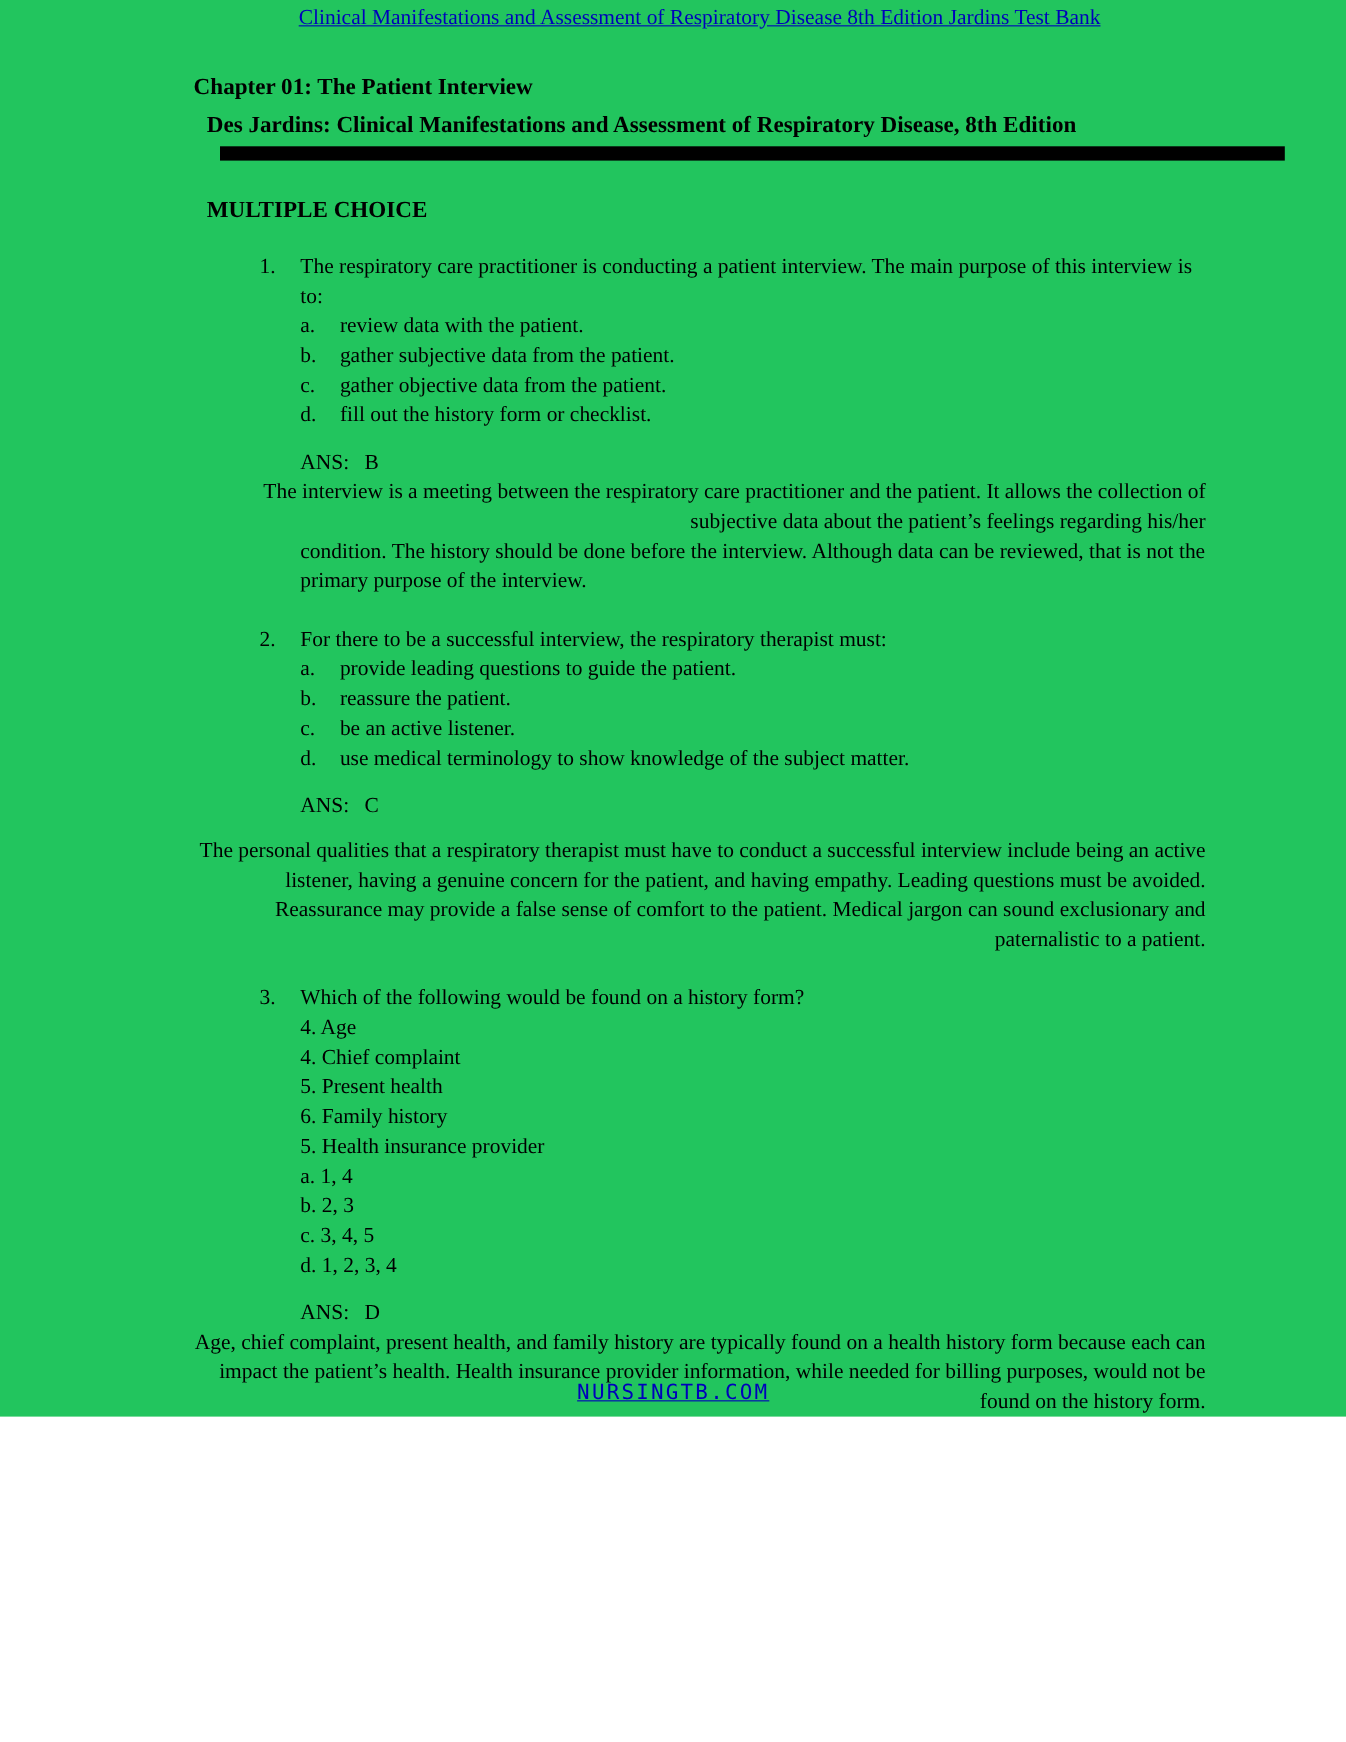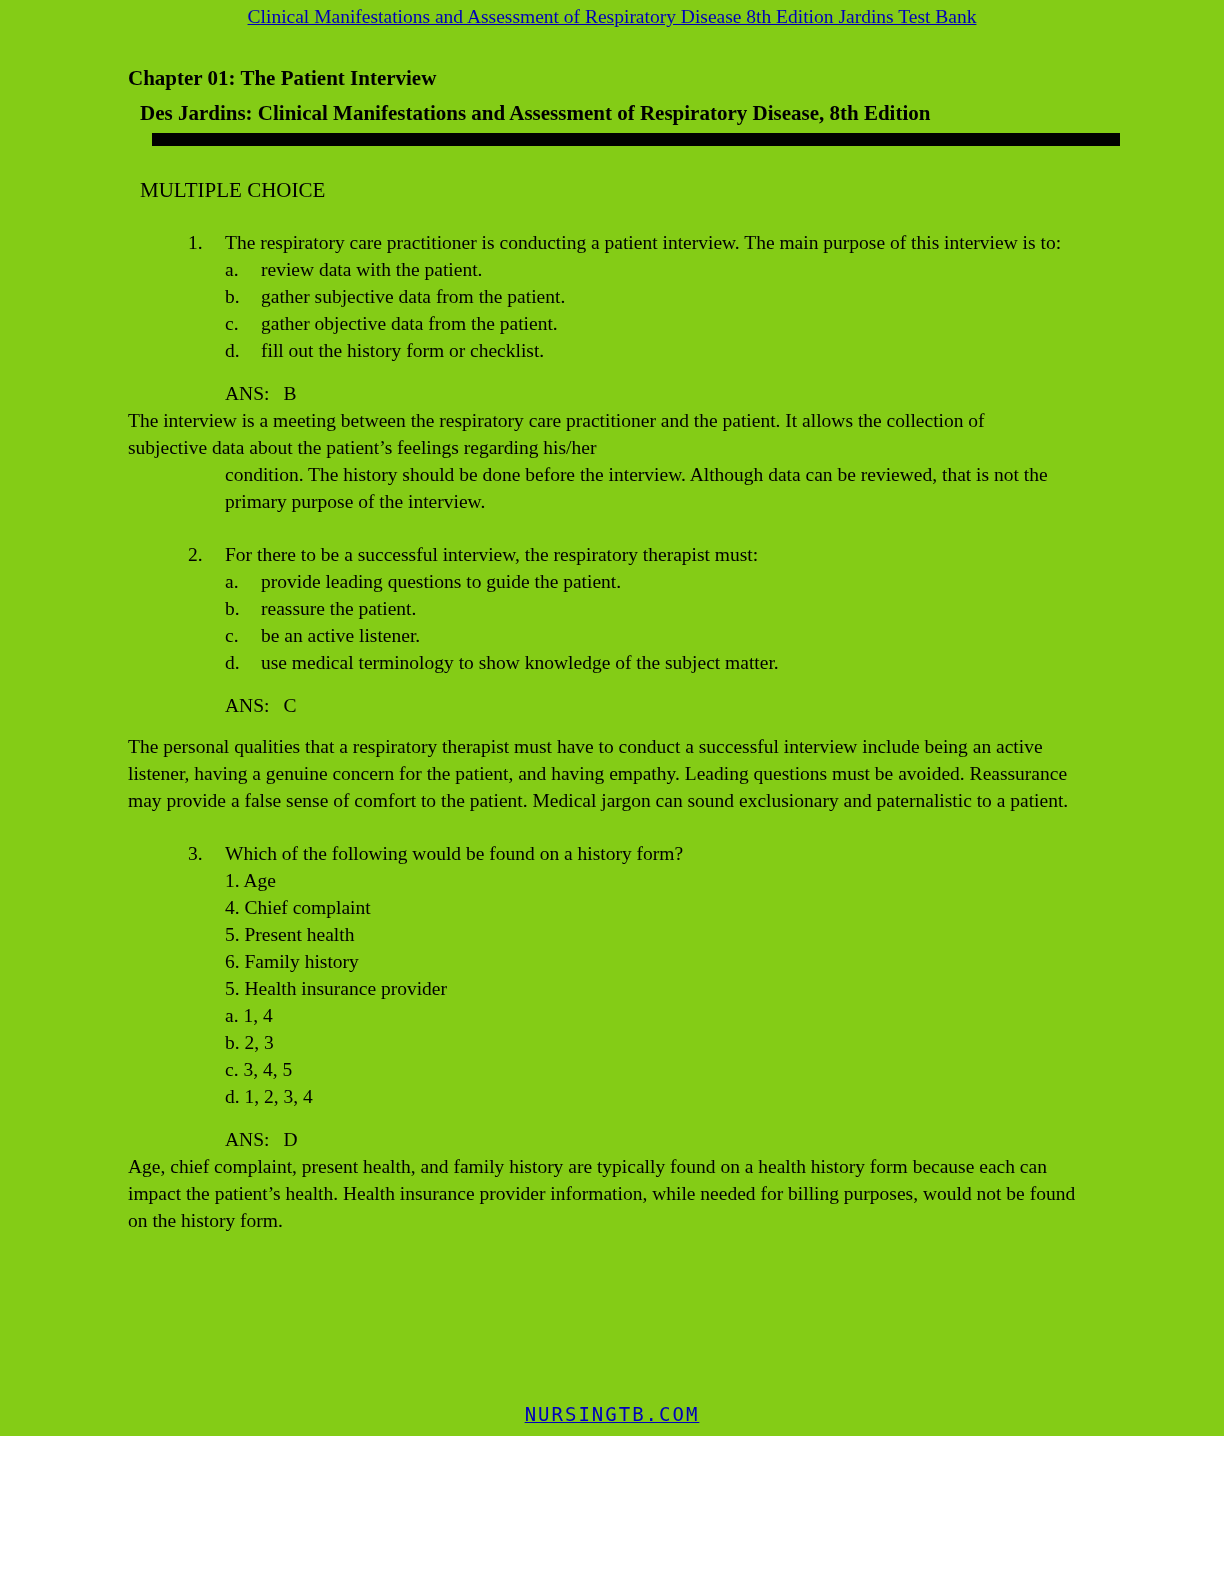--- a/index.html
+++ b/index.html
@@ -1,24 +1,25 @@
 <!DOCTYPE html>
 <html><head>
 <meta charset="utf-8">
 <style>
   html, body { margin: 0; padding: 0; background: #ffffff; }
   .page {
     position: relative;
     width: 1224px;
-    height: 1436px;
-    background: #84cc16;
+    height: 1288px;
+    background: #22c55e;
     font-family: "Liberation Serif", serif;
     color: #000000;
     box-sizing: border-box;
     overflow: hidden;
+    padding-left: 48px;
   }
   .header {
     text-align: center;
     padding-top: 6px;
     font-size: 19.5px;
   }
   .link {
     color: #0000bb;
     text-decoration: underline;
     cursor: pointer;
@@ -38,34 +39,34 @@
     max-width: 905px;
     line-height: 29px;
   }
   .bar {
     height: 13px;
     background: #000000;
     margin: 5px 0 0 24px;
     width: 968px;
   }
   .section-heading {
-    font-weight: normal;
+    font-weight: bold;
     font-size: 21px;
     margin: 32px 0 11px 12px;
   }
   .body-text { font-size: 19.5px; line-height: 27px; }
   .question { margin-top: 26px; }
   .q-row { display: flex; margin-left: 60px; }
   .q-num { width: 37px; flex: 0 0 37px; }
   .q-stem { max-width: 869px; }
   .opt { display: flex; margin-left: 97px; }
   .opt-letter { width: 36px; flex: 0 0 36px; }
   .ans-line { margin-left: 97px; margin-top: 16px; }
   .ans-letter { margin-left: 14px; }
-  .rationale { max-width: 968px; }
+  .rationale { max-width: 968px; text-align: right; }
   .rationale-narrow { max-width: 940px; }
   .rationale-indented { margin-left: 97px; max-width: 872px; }
   .rationale-spaced { margin-top: 14px; }
   .sub-item { margin-left: 97px; }
   .footer {
     position: absolute;
     bottom: 11px;
     left: 0;
     width: 100%;
     text-align: center;
@@ -149,21 +150,21 @@
         <span>ANS:</span><span class="ans-letter">C</span>
       </div>
       <div class="rationale rationale-spaced">The personal qualities that a respiratory therapist must have to conduct a successful interview include being an active listener, having a genuine concern for the patient, and having empathy. Leading questions must be avoided. Reassurance may provide a false sense of comfort to the patient. Medical jargon can sound exclusionary and paternalistic to a patient.</div>
     </div>
 
     <div class="question body-text">
       <div class="q-row">
         <span class="q-num">3.</span>
         <span class="q-stem">Which of the following would be found on a history form?</span>
       </div>
-      <div class="sub-item">1. Age</div>
+      <div class="sub-item">4. Age</div>
       <div class="sub-item">4. Chief complaint</div>
       <div class="sub-item">5. Present health</div>
       <div class="sub-item">6. Family history</div>
       <div class="sub-item">5. Health insurance provider</div>
       <div class="sub-item">a. 1, 4</div>
       <div class="sub-item">b. 2, 3</div>
       <div class="sub-item">c. 3, 4, 5</div>
       <div class="sub-item">d. 1, 2, 3, 4</div>
       <div class="ans-line">
         <span>ANS:</span><span class="ans-letter">D</span>

